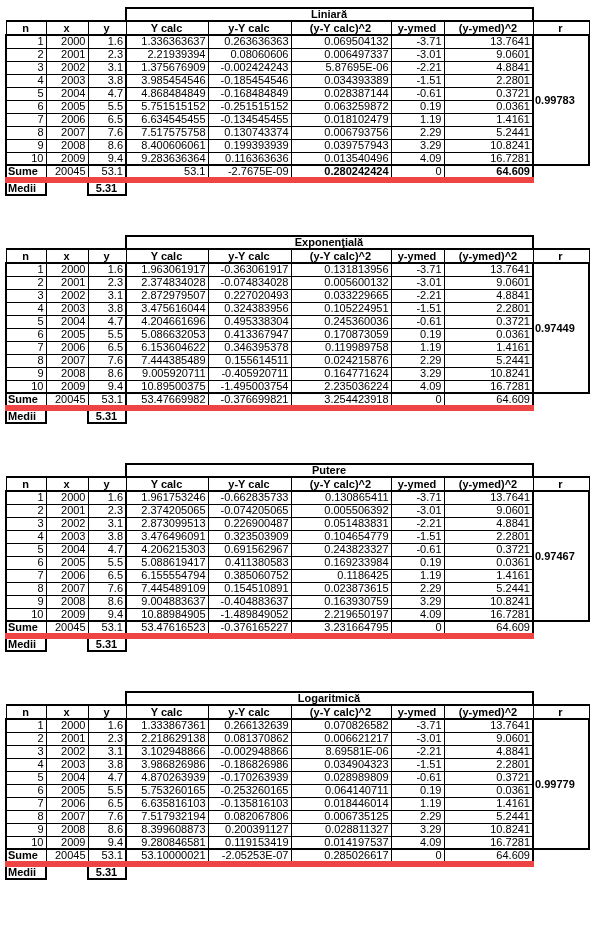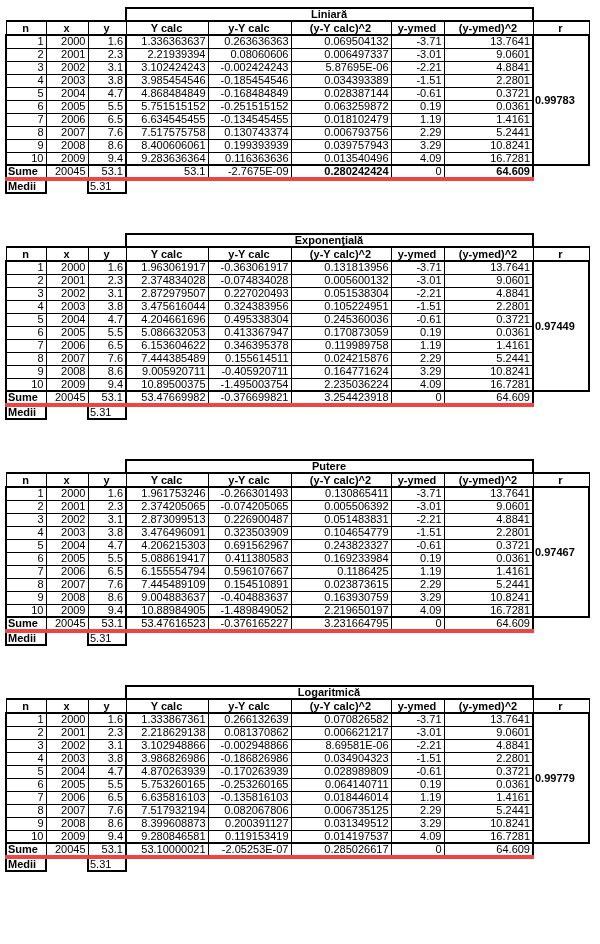--- a/index.html
+++ b/index.html
@@ -53,33 +53,33 @@
   td.cL  { border-left: 2px solid #000; }
   td.cR  { border-right: 2px solid #000; }
   td.rcell {
     border: 2px solid #000;
     font-weight: bold;
     vertical-align: middle;
     font-size: 11px;
   }
   tr.sum-row td.dc, tr.sum-row td.label-cell {
     border-top: 2px solid #000;
-    border-bottom: 4px solid #ef4444;
+    border-bottom: 6px solid #ef4444;
   }
   td.label-cell {
     border: 1px solid #000;
     border-left: 2px solid #000;
     font-weight: bold;
     text-align: left;
   }
   tr.mean-row td.label-cell { border: 2px solid #000; }
   td.mean-val {
     border: 2px solid #000;
-    font-weight: normal;
-    text-align: left;
+    font-weight: bold;
+    text-align: center;
   }
   td.b { font-weight: bold; }
 </style>
 </head>
 <body>
 
 <div id="worksheet">
     <table class="grid">
       <colgroup>
         <col style="width: 40px;">
@@ -127,21 +127,21 @@
           <td class="dc">2.21939394</td>
           <td class="dc">0.08060606</td>
           <td class="dc">0.006497337</td>
           <td class="dc">-3.01</td>
           <td class="dc cR">9.0601</td>
         </tr>
         <tr class="data-row">
           <td class="dc cL">3</td>
           <td class="dc">2002</td>
           <td class="dc cR">3.1</td>
-          <td class="dc">3.102424243</td>
+          <td class="dc">1.375676909</td>
           <td class="dc">-0.002424243</td>
           <td class="dc">5.87695E-06</td>
           <td class="dc">-2.21</td>
           <td class="dc cR">4.8841</td>
         </tr>
         <tr class="data-row">
           <td class="dc cL">4</td>
           <td class="dc">2003</td>
           <td class="dc cR">3.8</td>
           <td class="dc">3.985454546</td>
@@ -278,21 +278,21 @@
           <td class="dc">0.005600132</td>
           <td class="dc">-3.01</td>
           <td class="dc cR">9.0601</td>
         </tr>
         <tr class="data-row">
           <td class="dc cL">3</td>
           <td class="dc">2002</td>
           <td class="dc cR">3.1</td>
           <td class="dc">2.872979507</td>
           <td class="dc">0.227020493</td>
-          <td class="dc">0.051538304</td>
+          <td class="dc">0.033229665</td>
           <td class="dc">-2.21</td>
           <td class="dc cR">4.8841</td>
         </tr>
         <tr class="data-row">
           <td class="dc cL">4</td>
           <td class="dc">2003</td>
           <td class="dc cR">3.8</td>
           <td class="dc">3.475616044</td>
           <td class="dc">0.324383956</td>
           <td class="dc">0.105224951</td>
@@ -405,21 +405,21 @@
           <td>(y-Y calc)^2</td>
           <td>y-ymed</td>
           <td class="cR">(y-ymed)^2</td>
           <td class="cR">r</td>
         </tr>
         <tr class="data-row">
           <td class="dc cL">1</td>
           <td class="dc">2000</td>
           <td class="dc cR">1.6</td>
           <td class="dc">1.961753246</td>
-          <td class="dc">-0.266301493</td>
+          <td class="dc">-0.662835733</td>
           <td class="dc">0.130865411</td>
           <td class="dc">-3.71</td>
           <td class="dc cR">13.7641</td>
           <td class="rcell" rowspan="10">0.97467</td>
         </tr>
         <tr class="data-row">
           <td class="dc cL">2</td>
           <td class="dc">2001</td>
           <td class="dc cR">2.3</td>
           <td class="dc">2.374205065</td>
@@ -466,21 +466,21 @@
           <td class="dc">0.411380583</td>
           <td class="dc">0.169233984</td>
           <td class="dc">0.19</td>
           <td class="dc cR">0.0361</td>
         </tr>
         <tr class="data-row">
           <td class="dc cL">7</td>
           <td class="dc">2006</td>
           <td class="dc cR">6.5</td>
           <td class="dc">6.155554794</td>
-          <td class="dc">0.596107667</td>
+          <td class="dc">0.385060752</td>
           <td class="dc">0.1186425</td>
           <td class="dc">1.19</td>
           <td class="dc cR">1.4161</td>
         </tr>
         <tr class="data-row">
           <td class="dc cL">8</td>
           <td class="dc">2007</td>
           <td class="dc cR">7.6</td>
           <td class="dc">7.445489109</td>
           <td class="dc">0.154510891</td>
@@ -636,21 +636,21 @@
           <td class="dc">0.006735125</td>
           <td class="dc">2.29</td>
           <td class="dc cR">5.2441</td>
         </tr>
         <tr class="data-row">
           <td class="dc cL">9</td>
           <td class="dc">2008</td>
           <td class="dc cR">8.6</td>
           <td class="dc">8.399608873</td>
           <td class="dc">0.200391127</td>
-          <td class="dc">0.031349512</td>
+          <td class="dc">0.028811327</td>
           <td class="dc">3.29</td>
           <td class="dc cR">10.8241</td>
         </tr>
         <tr class="data-row">
           <td class="dc cL">10</td>
           <td class="dc">2009</td>
           <td class="dc cR">9.4</td>
           <td class="dc">9.280846581</td>
           <td class="dc">0.119153419</td>
           <td class="dc">0.014197537</td>

